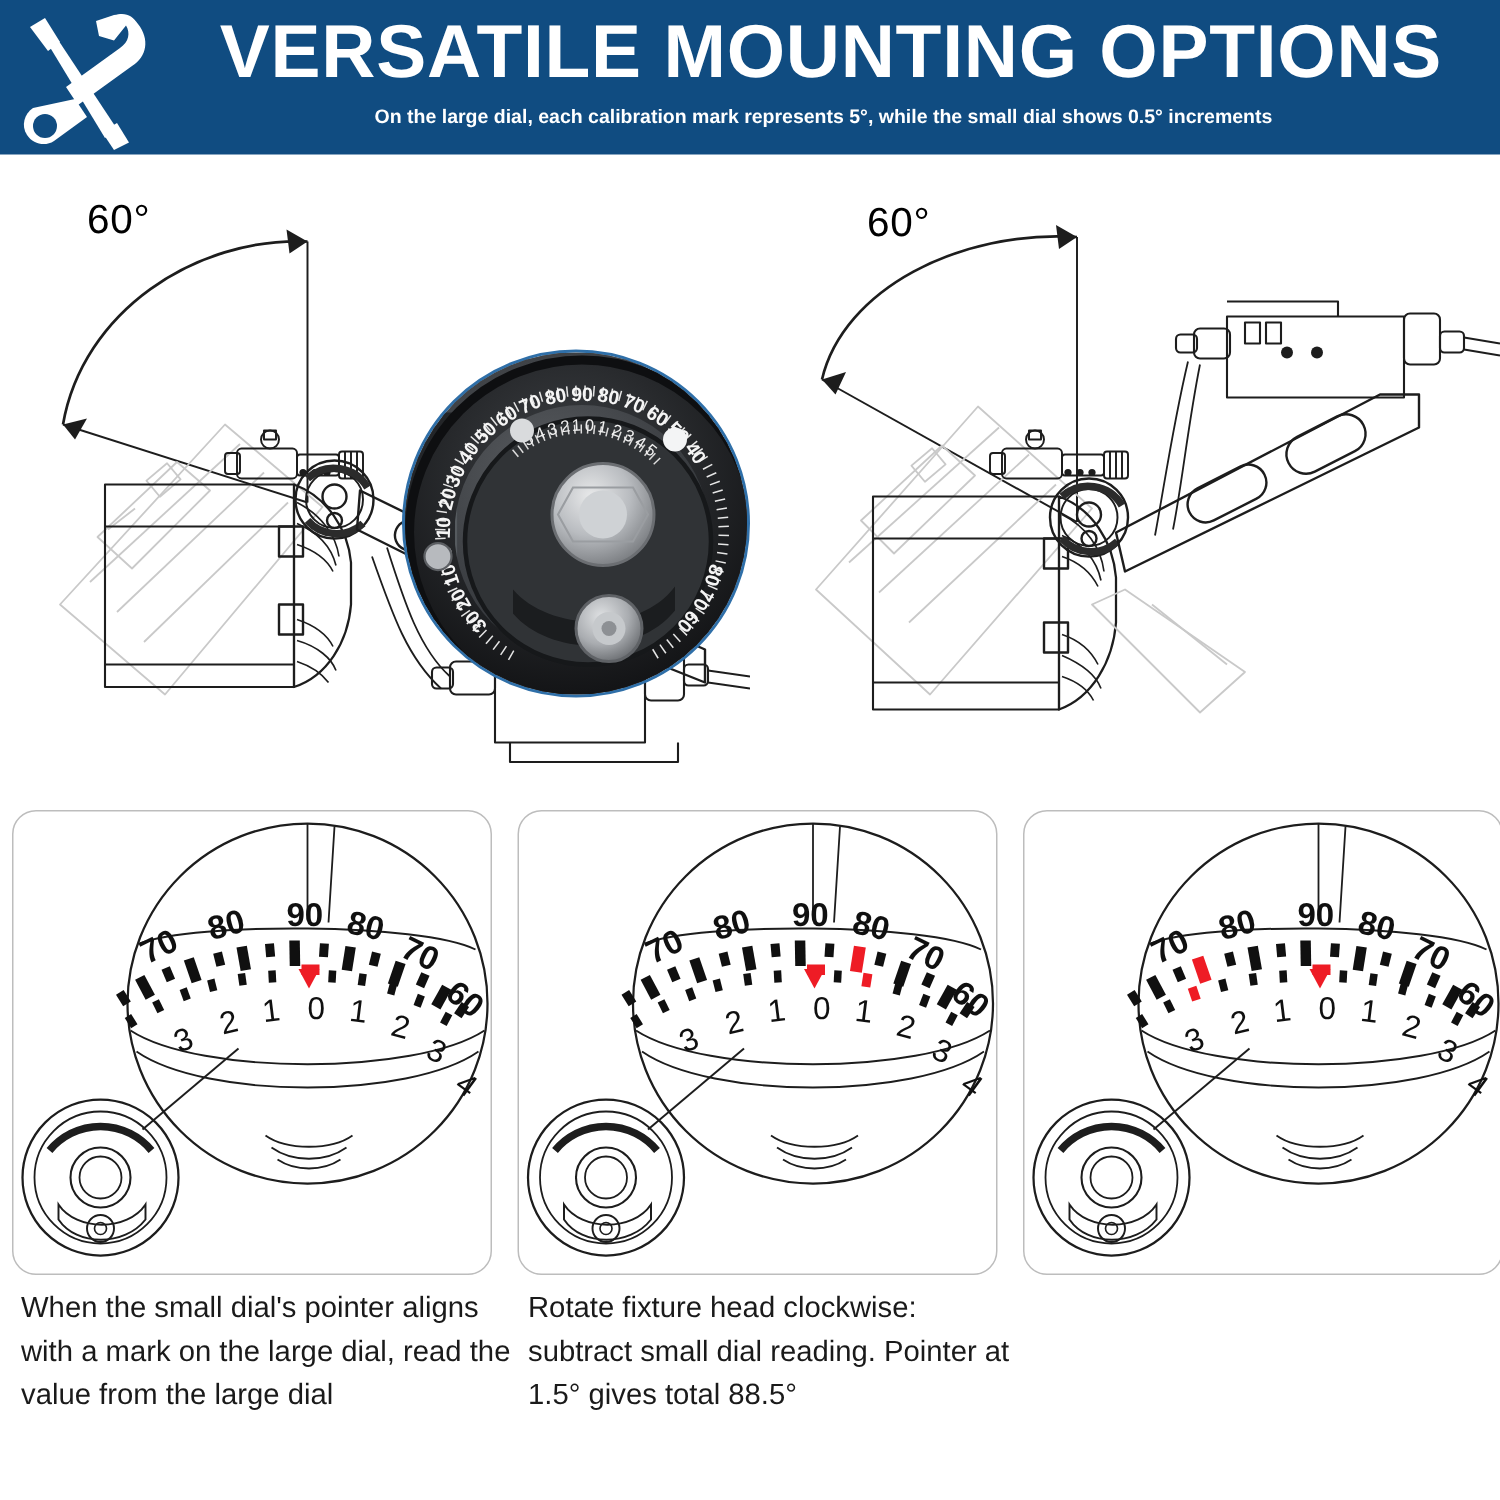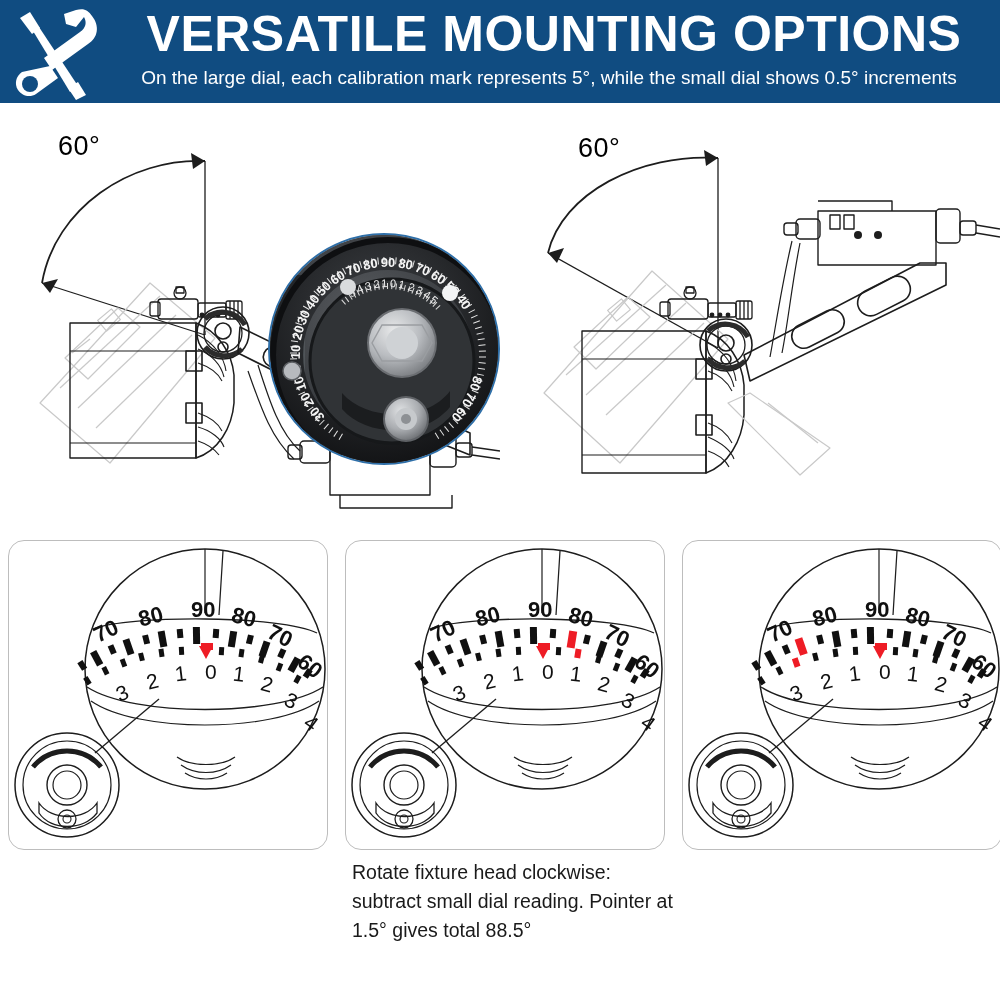--- a/index.html
+++ b/index.html
@@ -28,25 +28,26 @@
     font-weight:bold;
     letter-spacing:0.5px;
     line-height:60px;
     text-align:center;
     white-space:nowrap;
     font-family:"Liberation Sans", sans-serif;
   }
   .header-sub{
     position:absolute;left:104px;top:66px;width:890px;
     color:#ffffff;
-    font-size:19px;
+    font-size:13px;
     line-height:24px;
     text-align:center;
     white-space:nowrap;
     font-family:"Liberation Sans", sans-serif;
+    font-weight:bold;
   }
   
   .diagrams{
     position:absolute;left:0;top:103px;width:1000px;height:425px;
   }
   .diagram{
     position:absolute;top:0;width:500px;height:425px;
   }
   .diagram.left{left:0;}
   .diagram.right{left:500px;}
@@ -726,14 +727,15 @@
         <text x="166" y="140" transform="rotate(-7 170 134)">1</text>
         <text x="196" y="138">0</text>
         <text x="224" y="140" transform="rotate(7 228 134)">1</text>
         <text x="252" y="150" transform="rotate(15 256 144)">2</text>
         <text x="276" y="166" transform="rotate(25 280 160)">3</text>
         <text x="296" y="188" transform="rotate(36 300 182)">4</text>
       </g>
     </svg>
   </div>
 
+  <div class="caption c1">When the small dial's pointer aligns with a mark on the large dial, read the value from the large dial</div>
   <div class="caption c2">Rotate fixture head clockwise: subtract small dial reading. Pointer at 1.5° gives total 88.5°</div>
 </div>
 
 </body></html>

